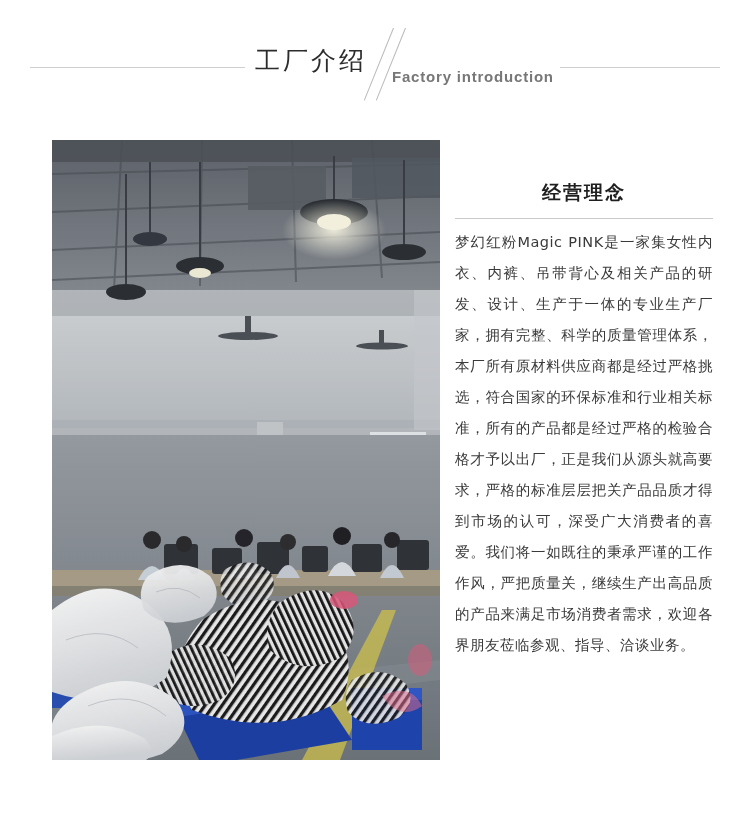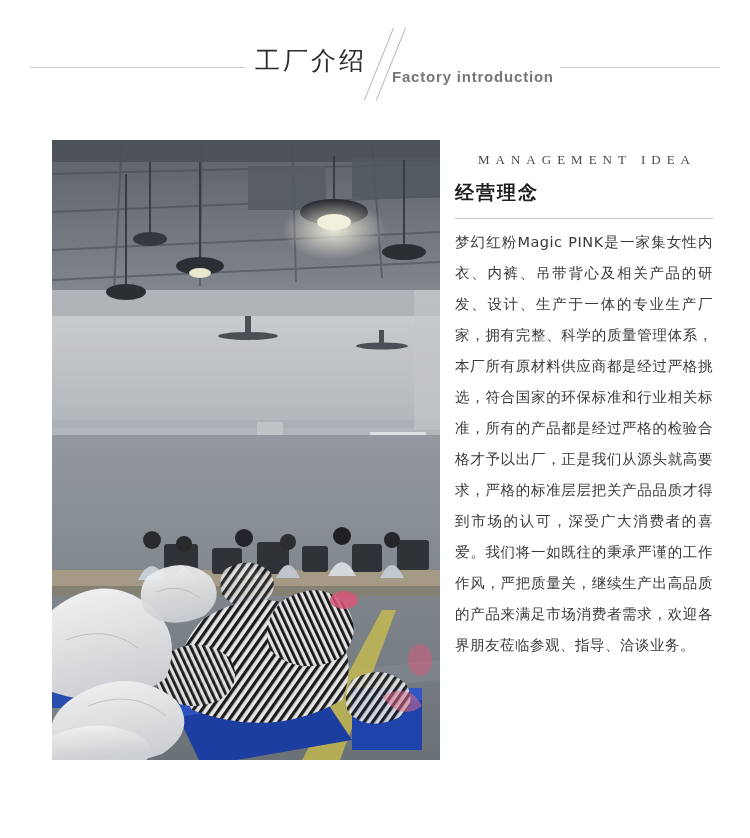--- a/index.html
+++ b/index.html
@@ -94,24 +94,25 @@
   }
   .panel-en {
     font-size: 13px;
     letter-spacing: 6px;
     color: #4a4a4a;
     text-align: center;
     font-family: "Liberation Serif", serif;
     padding-left: 6px;
   }
   .panel-cn {
-    margin-top: 12px;
+    margin-top: 28px;
     font-size: 19px;
     letter-spacing: 2px;
     color: #1f1f1f;
+    text-align: center;
     font-family: "DejaVu Sans", "Liberation Sans", sans-serif;
     font-weight: bold;
   }
   .panel-divider {
     margin-top: 12px;
     height: 1px;
     background: #c9c9c9;
     width: 100%;
   }
   .panel-body {
@@ -299,17 +300,16 @@
 
     <ellipse cx="292" cy="460" rx="14" ry="9" fill="#e3597e" opacity="0.85"></ellipse>
     <ellipse cx="368" cy="520" rx="12" ry="16" fill="#e05e7f" opacity="0.55"></ellipse>
     <path d="M330 556 q28 -14 40 10 q-22 16 -40 -10 z" fill="#ef6f8d" opacity="0.5"></path>
 
     <rect x="0" y="0" width="388" height="620" fill="#2b3138" opacity="0.06"></rect>
   </svg>
 </div>
 
 <div class="panel">
-  <div class="panel-en">MANAGEMENT IDEA</div>
   <div class="panel-cn">经营理念</div>
   <div class="panel-divider"></div>
   <div class="panel-body">梦幻红粉Magic PINK是一家集女性内衣、内裤、吊带背心及相关产品的研发、设计、生产于一体的专业生产厂家，拥有完整、科学的质量管理体系，本厂所有原材料供应商都是经过严格挑选，符合国家的环保标准和行业相关标准，所有的产品都是经过严格的检验合格才予以出厂，正是我们从源头就高要求，严格的标准层层把关产品品质才得到市场的认可，深受广大消费者的喜爱。我们将一如既往的秉承严谨的工作作风，严把质量关，继续生产出高品质的产品来满足市场消费者需求，欢迎各界朋友莅临参观、指导、洽谈业务。</div>
 </div>
 
 </body></html>

